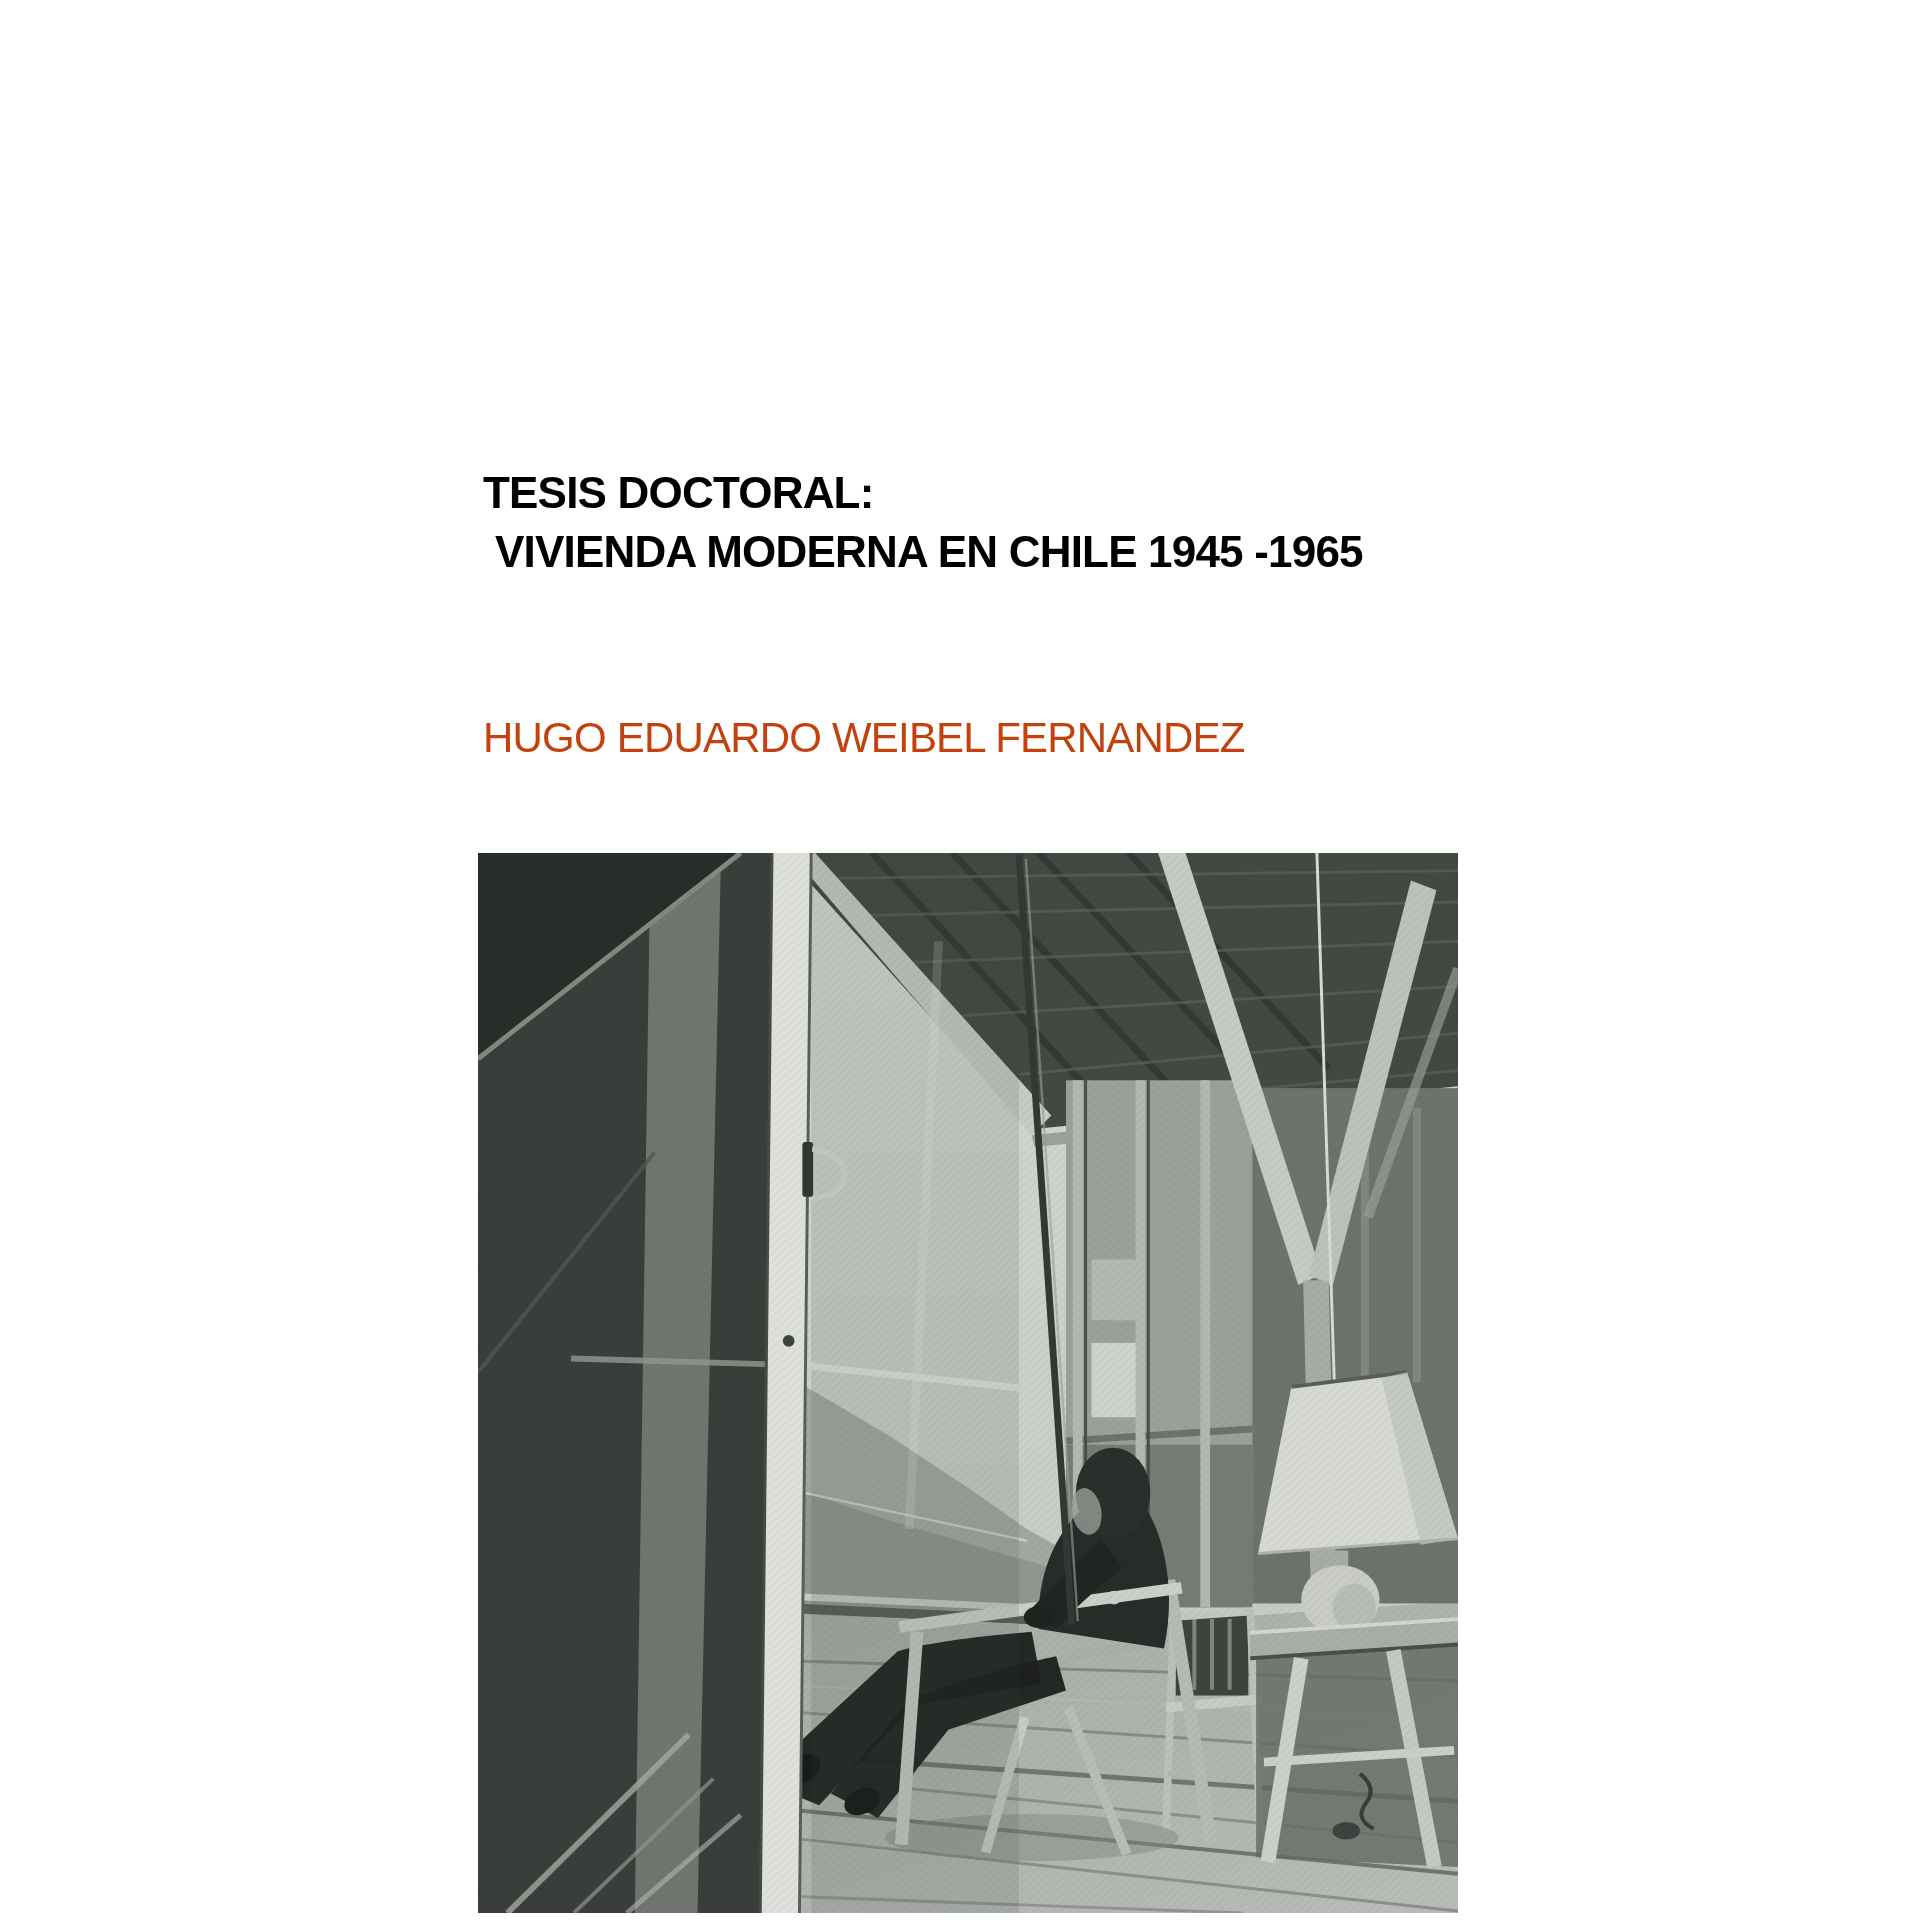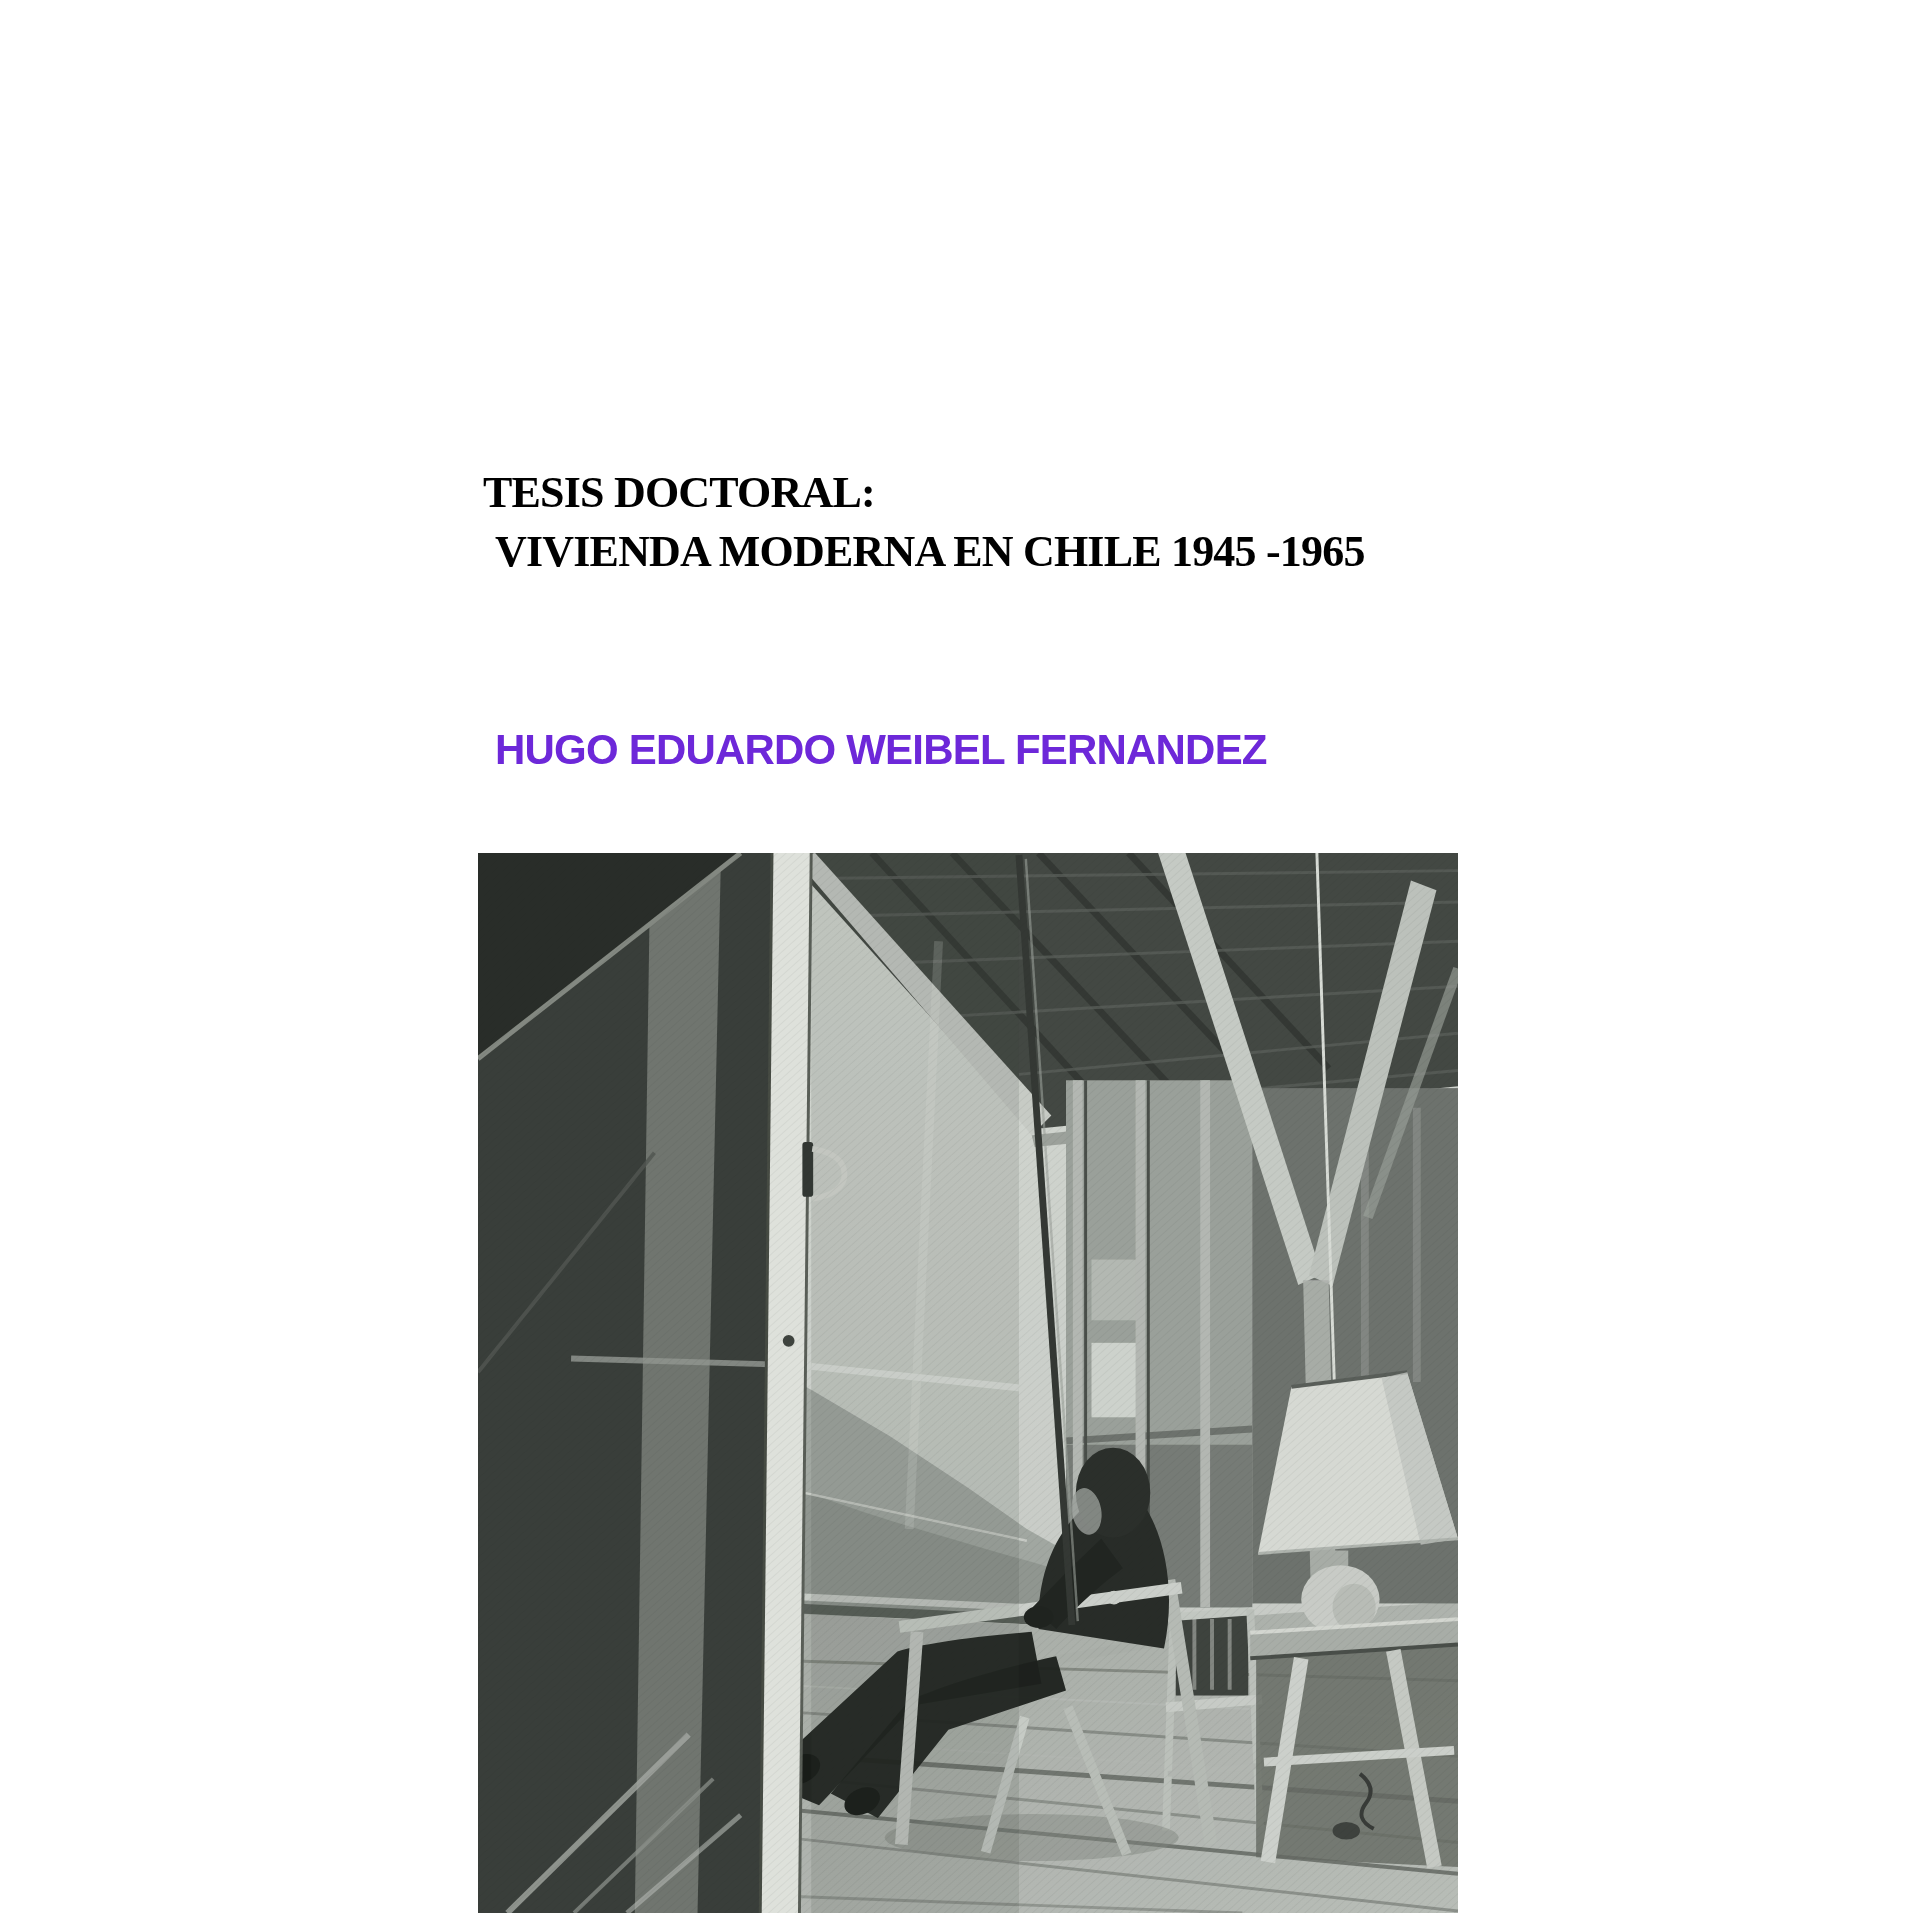--- a/index.html
+++ b/index.html
@@ -6,30 +6,30 @@
   body {
     width: 1911px; height: 2703px;
     font-family: "Liberation Sans", sans-serif;
     position: relative;
   }
   .page {
     position: absolute; left: 0; top: 0;
     width: 1911px; height: 2703px;
     background: #ffffff; color: #000000; overflow: hidden;
   }
-  .title-block { position: absolute; left: 483px; top: 463px; font-family: Liberation Serif, serif; }
+  .title-block { position: absolute; left: 483px; top: 463px; }
   .title-block h1 {
     margin: 0; font-size: 44px; line-height: 59px; font-weight: bold;
     letter-spacing: -0.8px; white-space: pre; color: #000000;
   }
   .title-block h1.indent { margin-left: 12px; }
   .author {
-    position: absolute; left: 483px; top: 713px; margin: 12px;
-    font-size: 42px; line-height: 50px; font-weight: bold;
-    letter-spacing: -0.8px; color: #6d28d9; white-space: pre;
+    position: absolute; left: 483px; top: 713px; margin: 0;
+    font-size: 42px; line-height: 50px; font-weight: normal;
+    letter-spacing: -0.8px; color: #c2410c; white-space: pre;
   }
   .photo {
     position: absolute; left: 478px; top: 853px;
     width: 980px; height: 1060px; margin: 0;
   }
   .photo svg { display: block; width: 100%; height: 100%; }
 </style>
 </head>
 <body>
 

